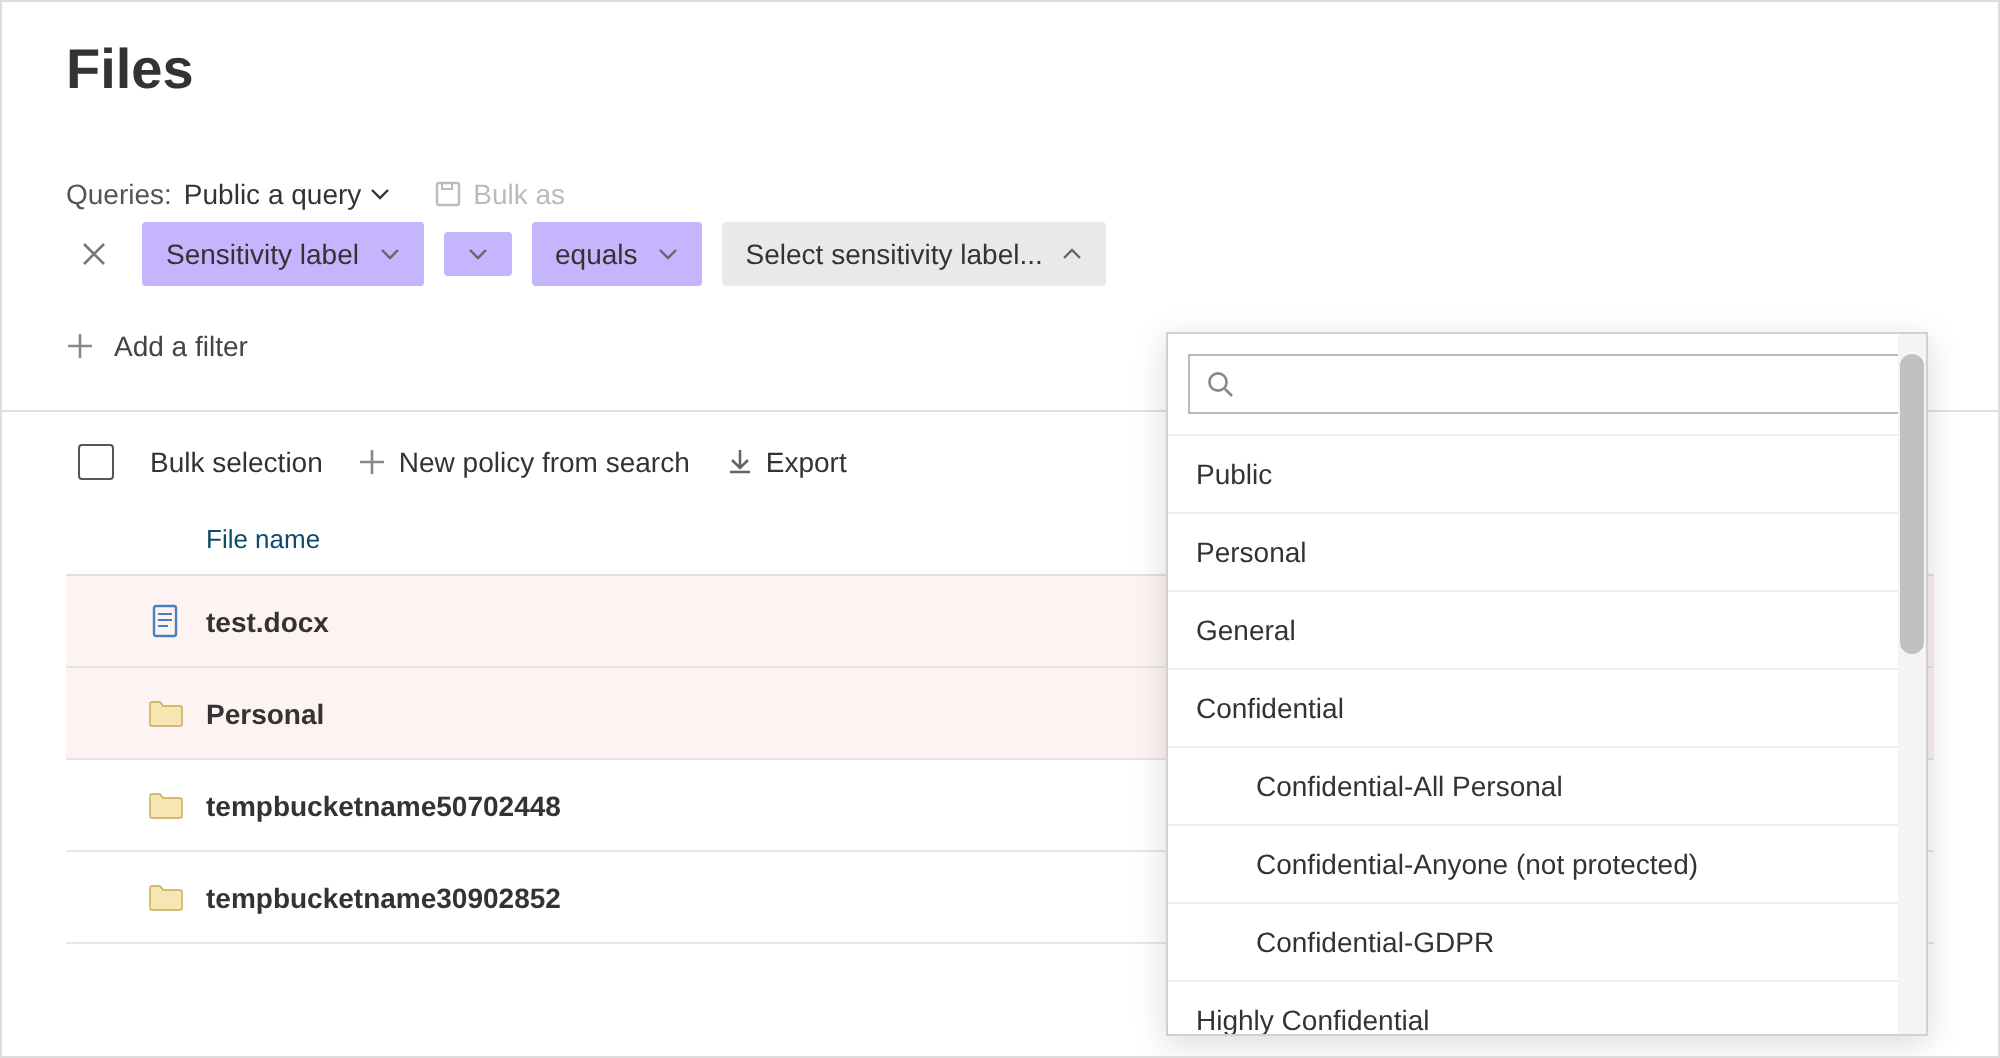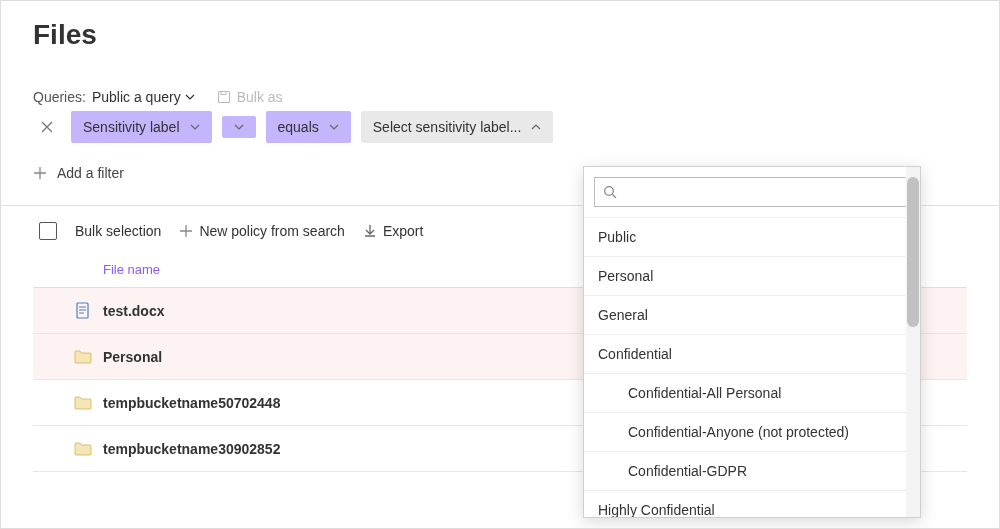--- a/index.html
+++ b/index.html
@@ -30,31 +30,31 @@
   }
   .pill.open { background: #e9e9e9; }
   .pill .chev svg { display: block; }
   .x-btn { width: 28px; height: 28px; display: inline-flex; align-items: center; justify-content: center; cursor: pointer; color: #777; }
   .add-filter-row { display: flex; align-items: center; gap: 10px; margin-bottom: 24px; color: #444; }
   .add-filter-row .plus { color: #888; font-size: 16px; }
   .hr { height: 1px; background: #e0e0e0; margin: 0 -32px; }
   .toolbar { display: flex; align-items: center; gap: 18px; padding: 16px 0 16px 6px; }
   .toolbar .chk { width: 18px; height: 18px; border: 1.5px solid #555; border-radius: 2px; display: inline-block; }
   .toolbar .item { display: inline-flex; align-items: center; gap: 6px; cursor: pointer; }
-  .table-head { padding: 6px 0 10px 70px; color: #8b5cf6; font-size: 13px; border-bottom: 1px solid #e0e0e0; }
+  .table-head { padding: 6px 0 10px 70px; color: #0c4a6e; font-size: 13px; border-bottom: 1px solid #e0e0e0; }
   .row {
     display: flex; align-items: center; height: 46px;
     border-bottom: 1px solid #e6e6e6; padding-left: 30px;
   }
   .row.highlight { background: #fdf3f2; }
   .row .ficon { width: 40px; display: flex; justify-content: center; }
   .row .fname { font-weight: 600; }
   
   .dropdown {
-    position: absolute; top: 165px; left: 582px; width: 338px;
+    position: absolute; top: 165px; left: 582px; width: 381px;
     background: #fff; border: 1px solid #d0d0d0; box-shadow: 0 4px 16px rgba(0,0,0,0.15);
     z-index: 10;
   }
   .dropdown .search-wrap { padding: 10px; }
   .dropdown .search {
     display: flex; align-items: center; gap: 8px;
     border: 1px solid #bbb; padding: 6px 8px; background: #fff;
   }
   .dropdown .search input {
     border: none; outline: none; flex: 1; font-size: 14px; font-family: inherit;

